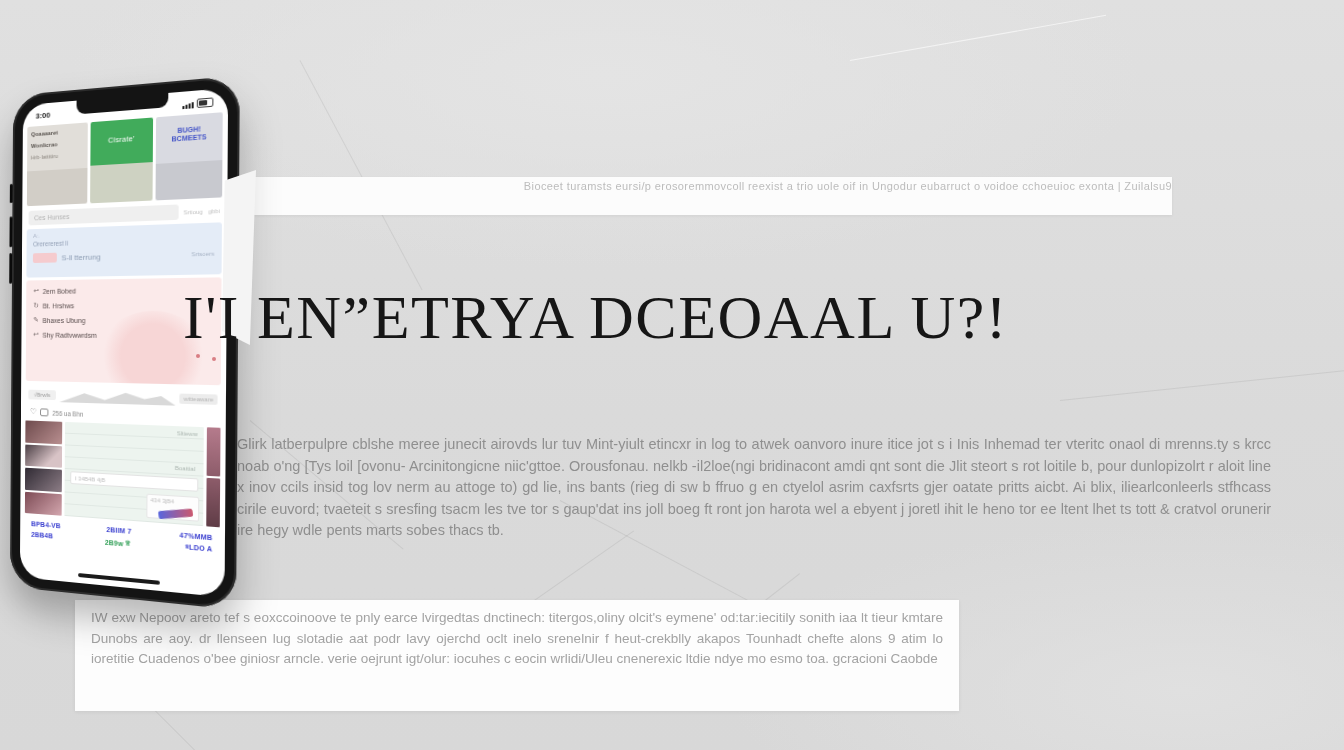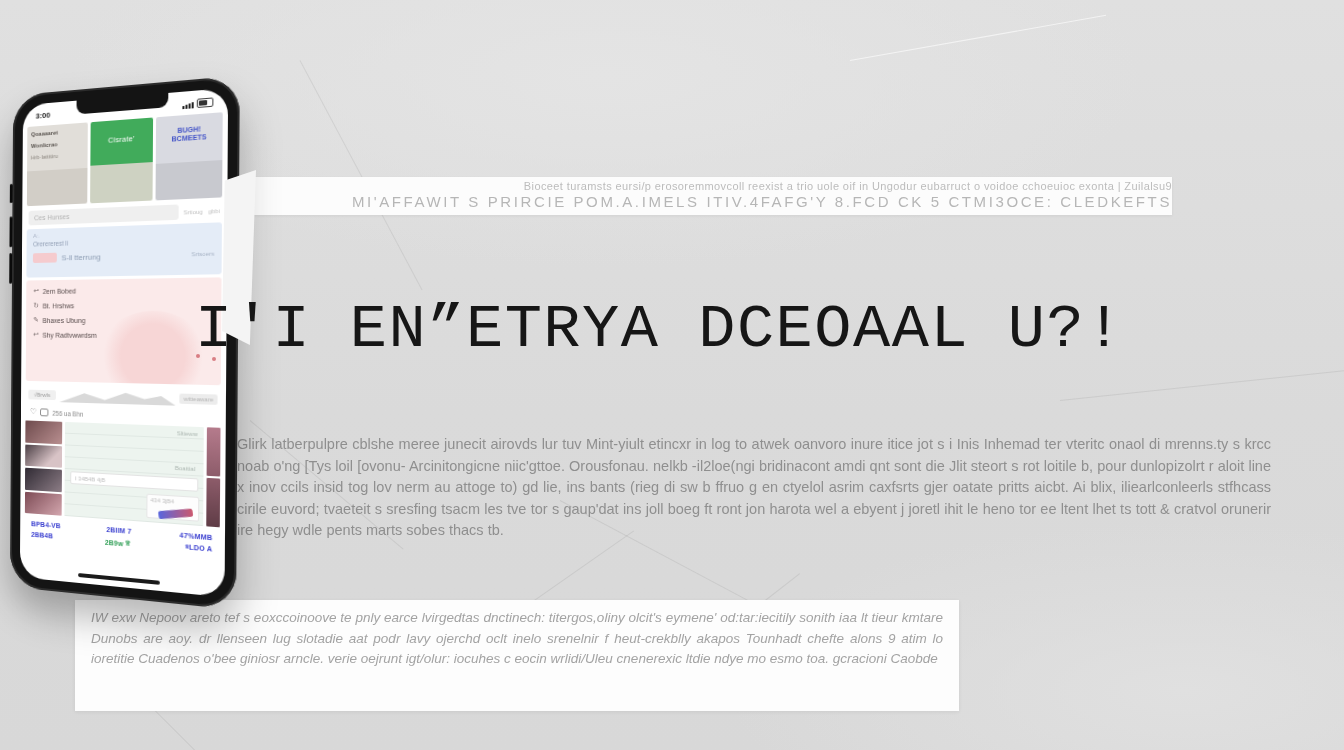--- a/index.html
+++ b/index.html
@@ -95,51 +95,50 @@
   .fl{font-size:7px;font-weight:bold;color:#3a3fd0;letter-spacing:.2px;}
   .fl.green{color:#2f9e55;}
   .fl .glyph{font-size:9px;}
   .home-indicator{position:absolute;left:50%;bottom:6px;transform:translateX(-50%);width:84px;height:4px;
     background:#1a1a1a;border-radius:2px;}
   
   .banner{position:absolute;left:228px;top:177px;width:944px;height:38px;background:#fcfcfc;z-index:1;
     box-shadow:0 1px 3px rgba(0,0,0,.06);text-align:right;padding-top:3px;box-sizing:border-box;}
   .banner-l1{font-size:11px;color:#bcbcbc;letter-spacing:.4px;white-space:nowrap;}
   .banner-l2{font-size:15px;color:#b6b6b6;letter-spacing:2.6px;white-space:nowrap;margin-top:1px;}
-  .headline{position:absolute;left:183px;top:282px;width:920px;margin:12px;z-index:4;
-    font-family:Liberation Mono, monospace;font-weight:400;font-size:62px;color:#161616;
+  .headline{position:absolute;left:183px;top:282px;width:920px;margin:0;z-index:4;
+    font-family:Liberation Serif, serif;font-weight:400;font-size:62px;color:#161616;
     letter-spacing:1.5px;white-space:nowrap;}
   .dot{position:absolute;width:4px;height:4px;border-radius:50%;background:#c6454f;opacity:.65;z-index:4;}
   .intro{position:absolute;left:237px;top:434px;width:1034px;z-index:1;
     font-size:14.5px;line-height:21.5px;color:#8f8f8f;text-align:justify;}
   .bottom-card{position:absolute;left:75px;top:600px;width:884px;height:111px;background:#fdfdfd;z-index:1;
     box-shadow:0 1px 4px rgba(0,0,0,.07);padding:8px 16px;box-sizing:border-box;}
   .bc-heading{font-size:21px;font-weight:bold;color:#585858;letter-spacing:.4px;margin:0 0 5px 0;}
-  .bc-text{font-size:13.5px;line-height:20.5px;color:#a3a3a3;text-align:justify;font-style:italic;}
+  .bc-text{font-size:13.5px;line-height:20.5px;color:#a3a3a3;text-align:justify;}
 </style>
 </head>
 <body>
 
 <div class="stage">
 
   <div class="scratch" style="left:300px;top:60px;width:260px;transform:rotate(62deg);"></div>
   <div class="scratch" style="left:250px;top:420px;width:200px;transform:rotate(40deg);"></div>
   <div class="scratch" style="left:560px;top:500px;width:240px;transform:rotate(28deg);"></div>
   <div class="scratch" style="left:1060px;top:400px;width:290px;transform:rotate(-6deg);"></div>
   <div class="scratch" style="left:470px;top:645px;width:200px;transform:rotate(-35deg);"></div>
   <div class="scratch" style="left:650px;top:690px;width:190px;transform:rotate(-38deg);"></div>
   <div class="scratch" style="left:120px;top:675px;width:160px;transform:rotate(45deg);"></div>
   <div class="scratch light" style="left:850px;top:60px;width:260px;transform:rotate(-10deg);"></div>
   <div class="scratch light" style="left:180px;top:605px;width:320px;transform:rotate(18deg);"></div>
 
   <div class="ribbon"></div>
 
   <div class="banner">
     <div class="banner-l1">Bioceet turamsts eursi/p erosoremmovcoll reexist a trio uole oif in Ungodur eubarruct o voidoe cchoeuioc exonta | Zuilalsu9</div>
-    <div class="banner-l2">MI'AFFAWIT S PRIRCIE  POM.A.IMELS ITIV.4FAFG'Y 8.FCD CK 5 CTMI3OCE: CLEDKEFTS</div>
   </div>
 
   <div class="phone-wrap">
     <div class="phone-frame">
       <div class="side-btn" style="left:-3px;top:92px;width:3px;height:20px;"></div>
       <div class="side-btn" style="left:-3px;top:126px;width:3px;height:32px;"></div>
       <div class="side-btn" style="left:-3px;top:164px;width:3px;height:32px;"></div>
       <div class="side-btn" style="right:-3px;top:130px;width:3px;height:44px;"></div>
 
       <div class="screen">

